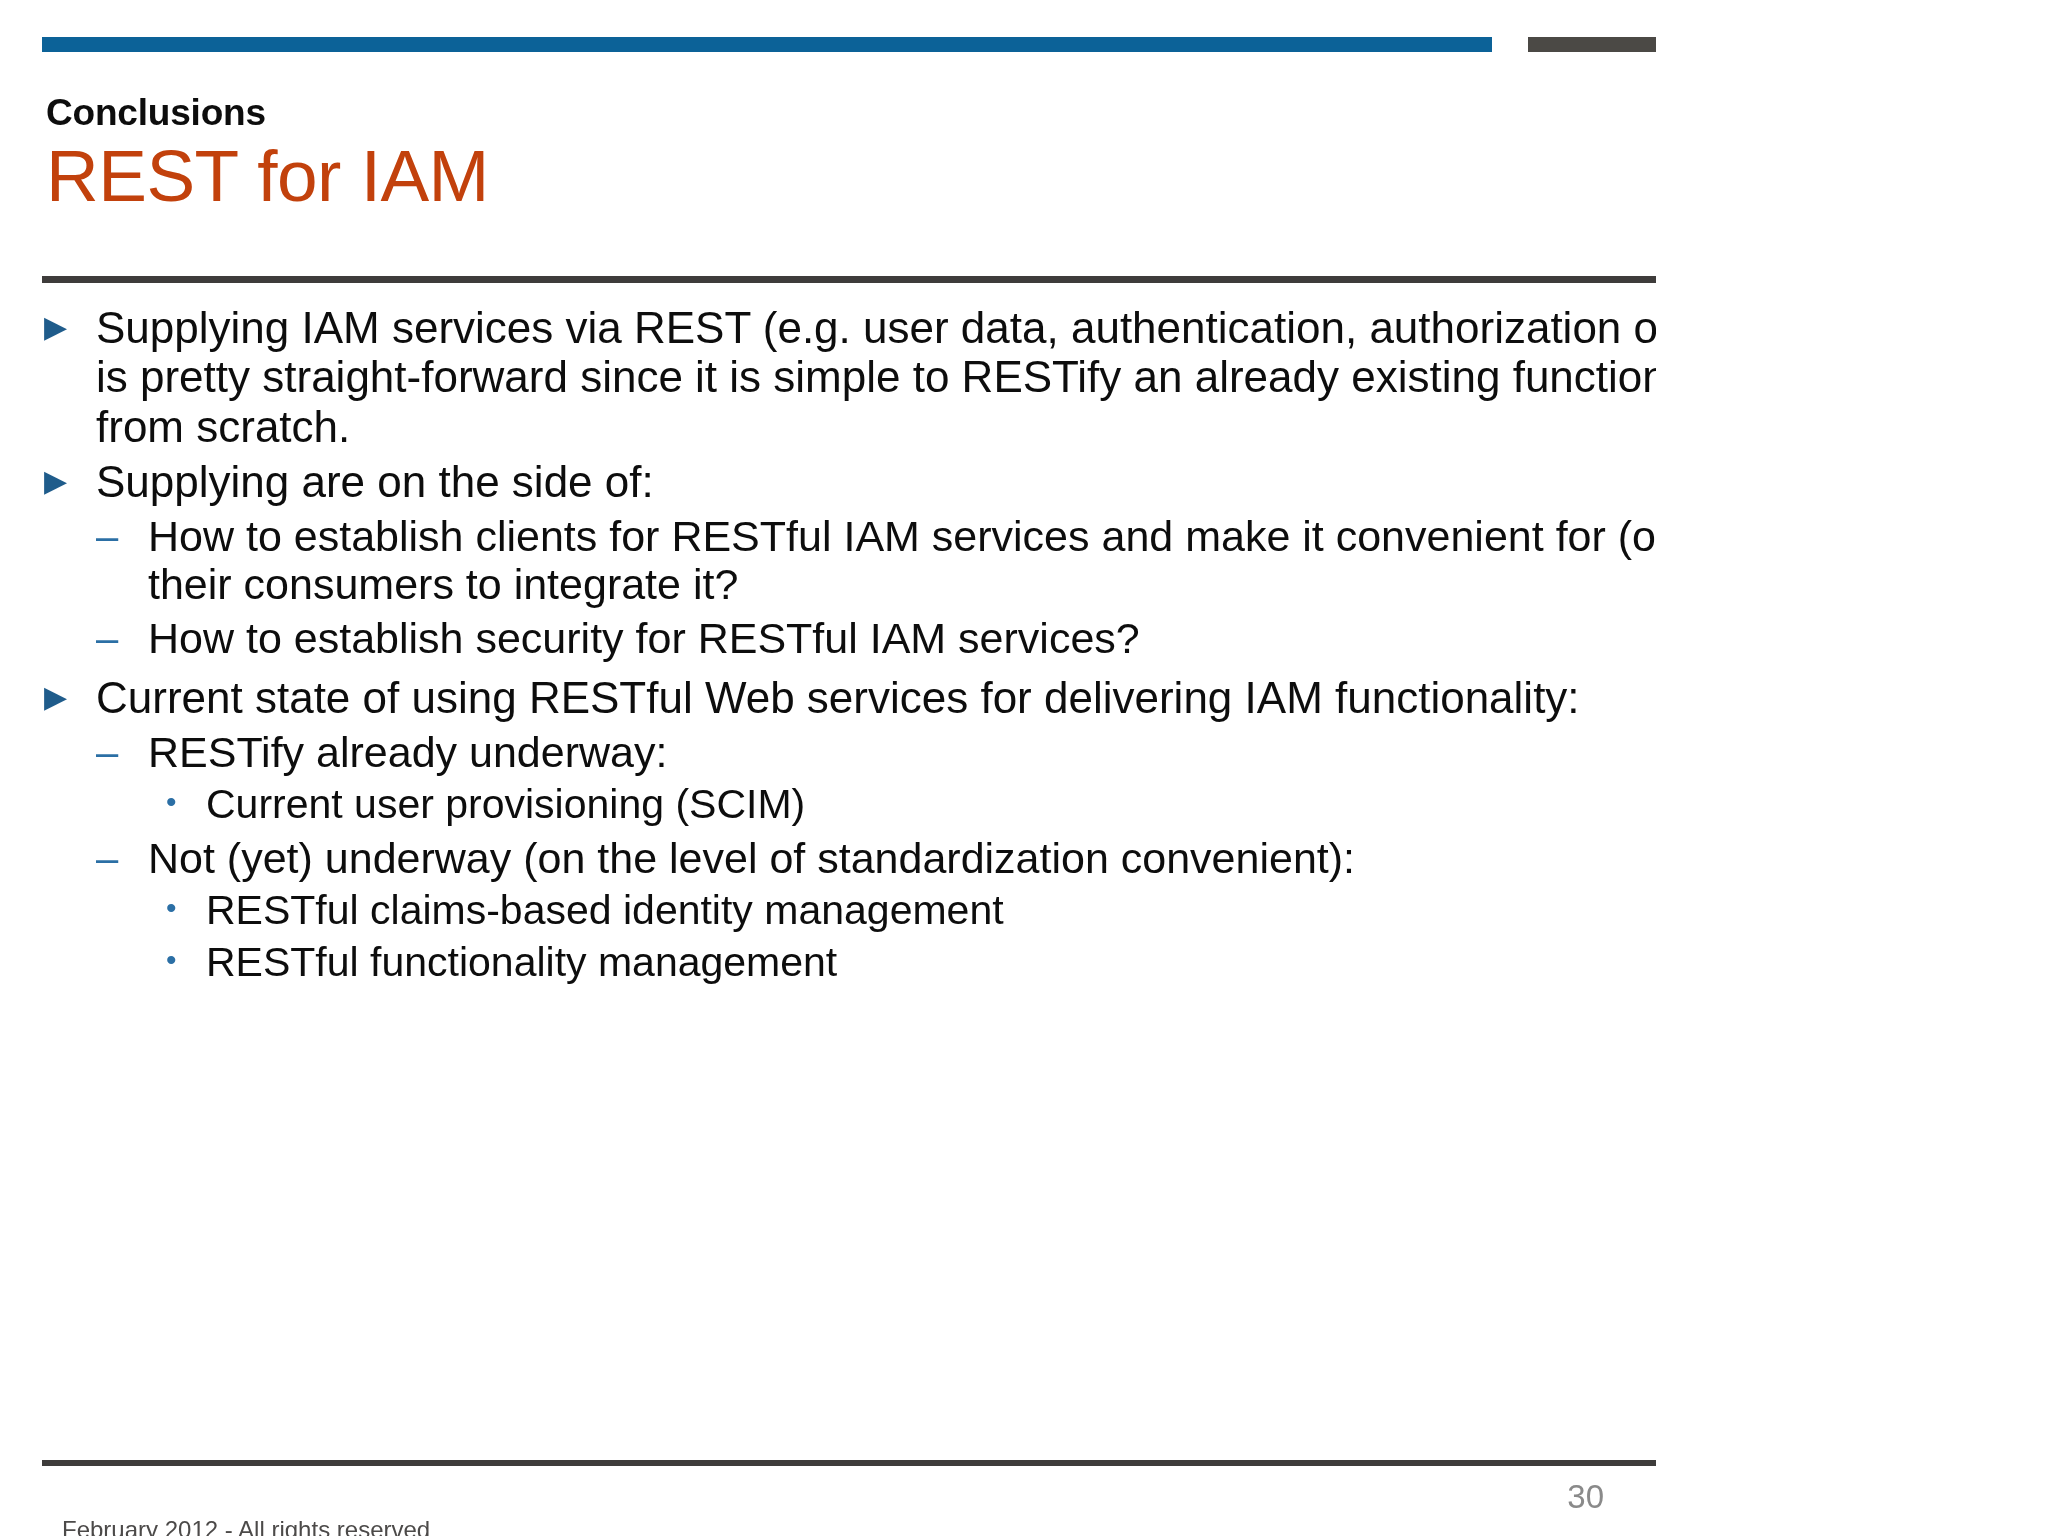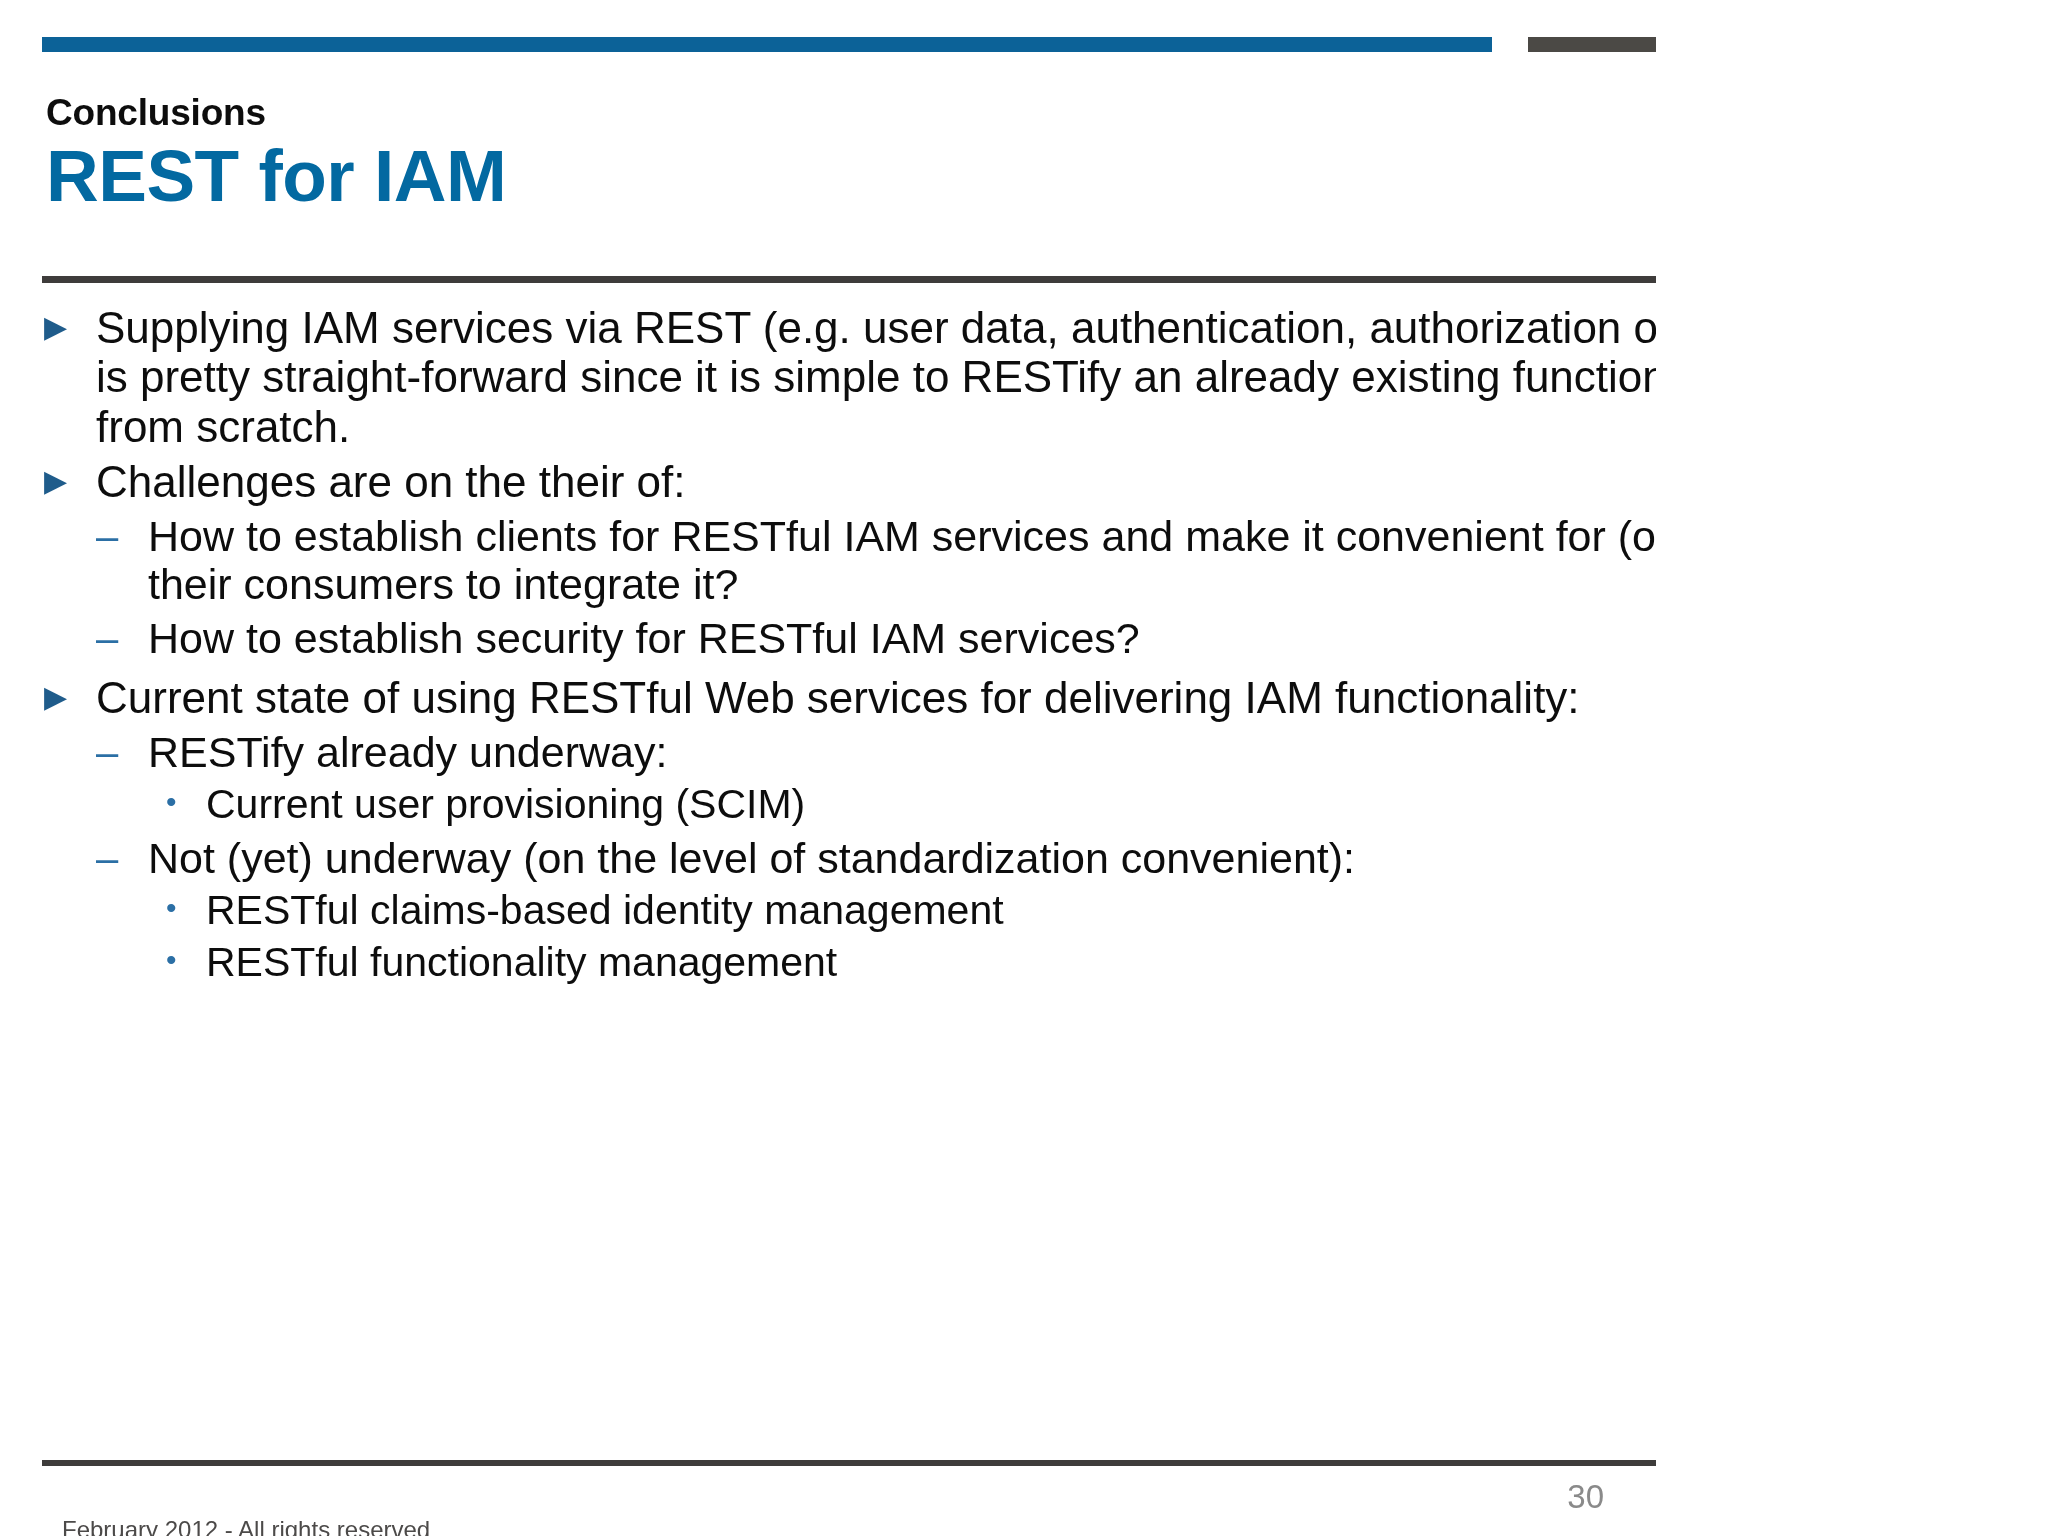--- a/index.html
+++ b/index.html
@@ -46,22 +46,22 @@
   }
   .eyebrow {
     font-size: 37px;
     font-weight: bold;
     color: #0d0d0d;
     line-height: 1.12;
     letter-spacing: -0.2px;
   }
   .slide-title {
     font-size: 73px;
-    font-weight: bold;
-    color: #0369a1;
+    font-weight: normal;
+    color: #c2410c;
     line-height: 1.12;
     margin-top: 2px;
     letter-spacing: -0.5px;
   }
 
   .header-rule {
     position: absolute;
     left: 42px;
     top: 276px;
     width: 1968px;
@@ -179,21 +179,21 @@
 
   <div class="body">
 
     <div class="bullet lvl1">
       <span class="marker">▶</span>
       <span class="txt">Supplying IAM services via REST (e.g. user data, authentication, authorization or policy services) is pretty straight-forward since it is simple to RESTify an already existing functionality or create it from scratch.</span>
     </div>
 
     <div class="bullet lvl1">
       <span class="marker">▶</span>
-      <span class="txt">Challenges are on the their of:</span>
+      <span class="txt">Supplying are on the side of:</span>
     </div>
 
     <div class="bullet lvl2">
       <span class="marker">–</span>
       <span class="txt">How to establish clients for RESTful IAM services and make it convenient for (other) services or their consumers to integrate it?</span>
     </div>
 
     <div class="bullet lvl2">
       <span class="marker">–</span>
       <span class="txt">How to establish security for RESTful IAM services?</span>

